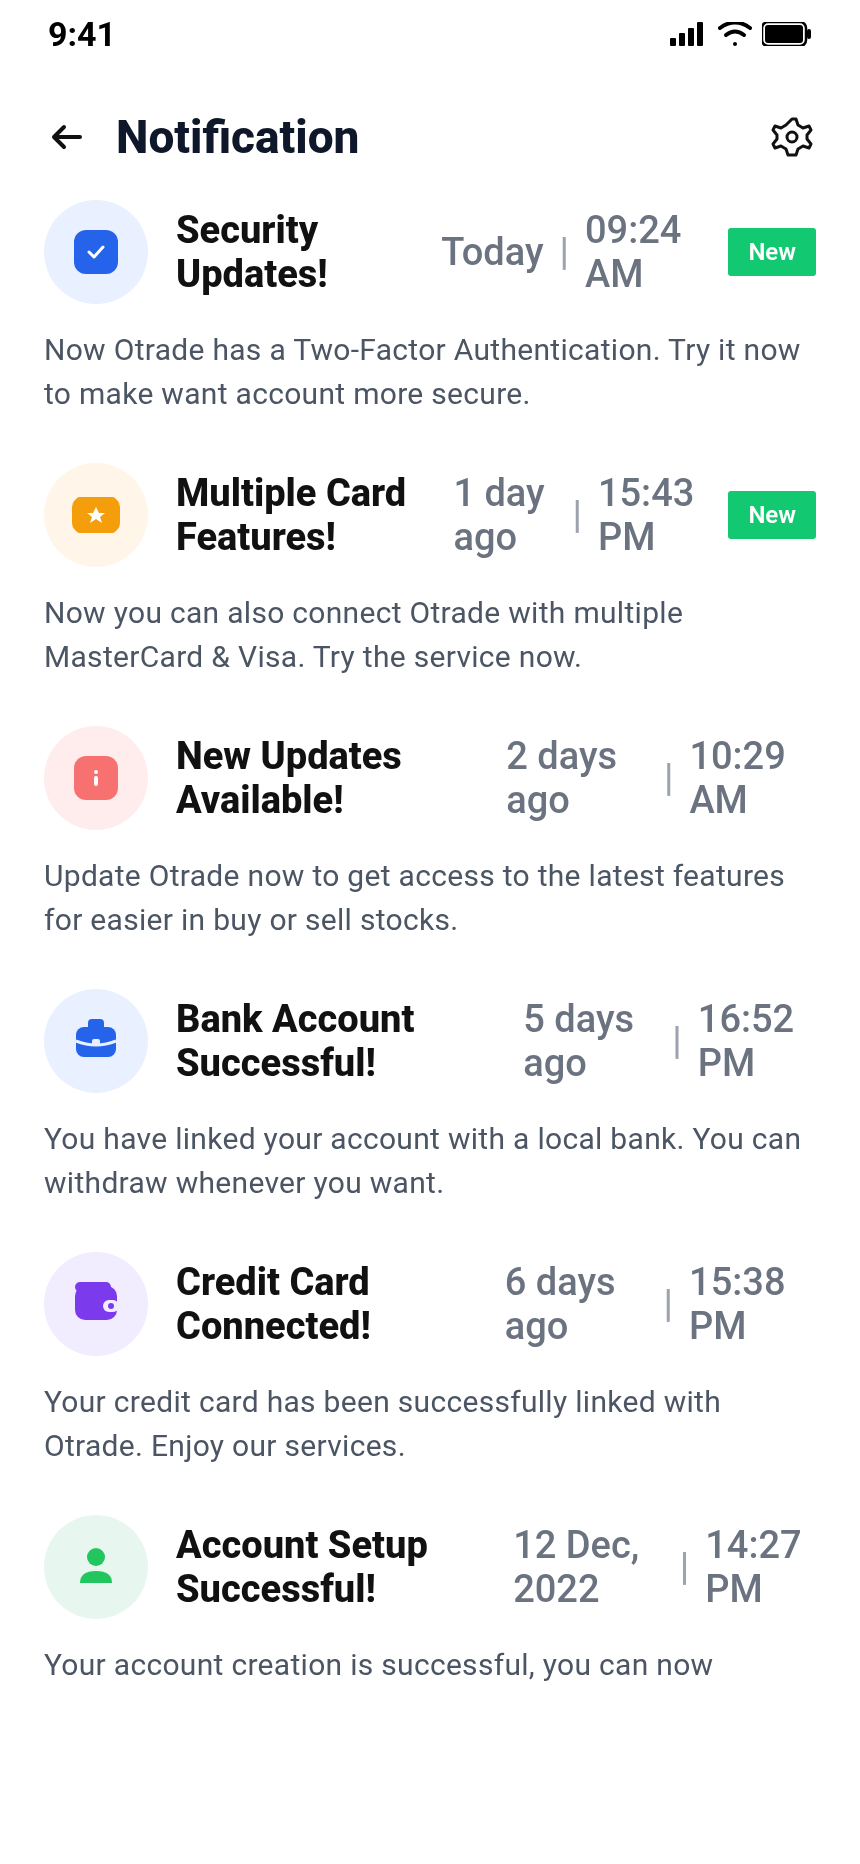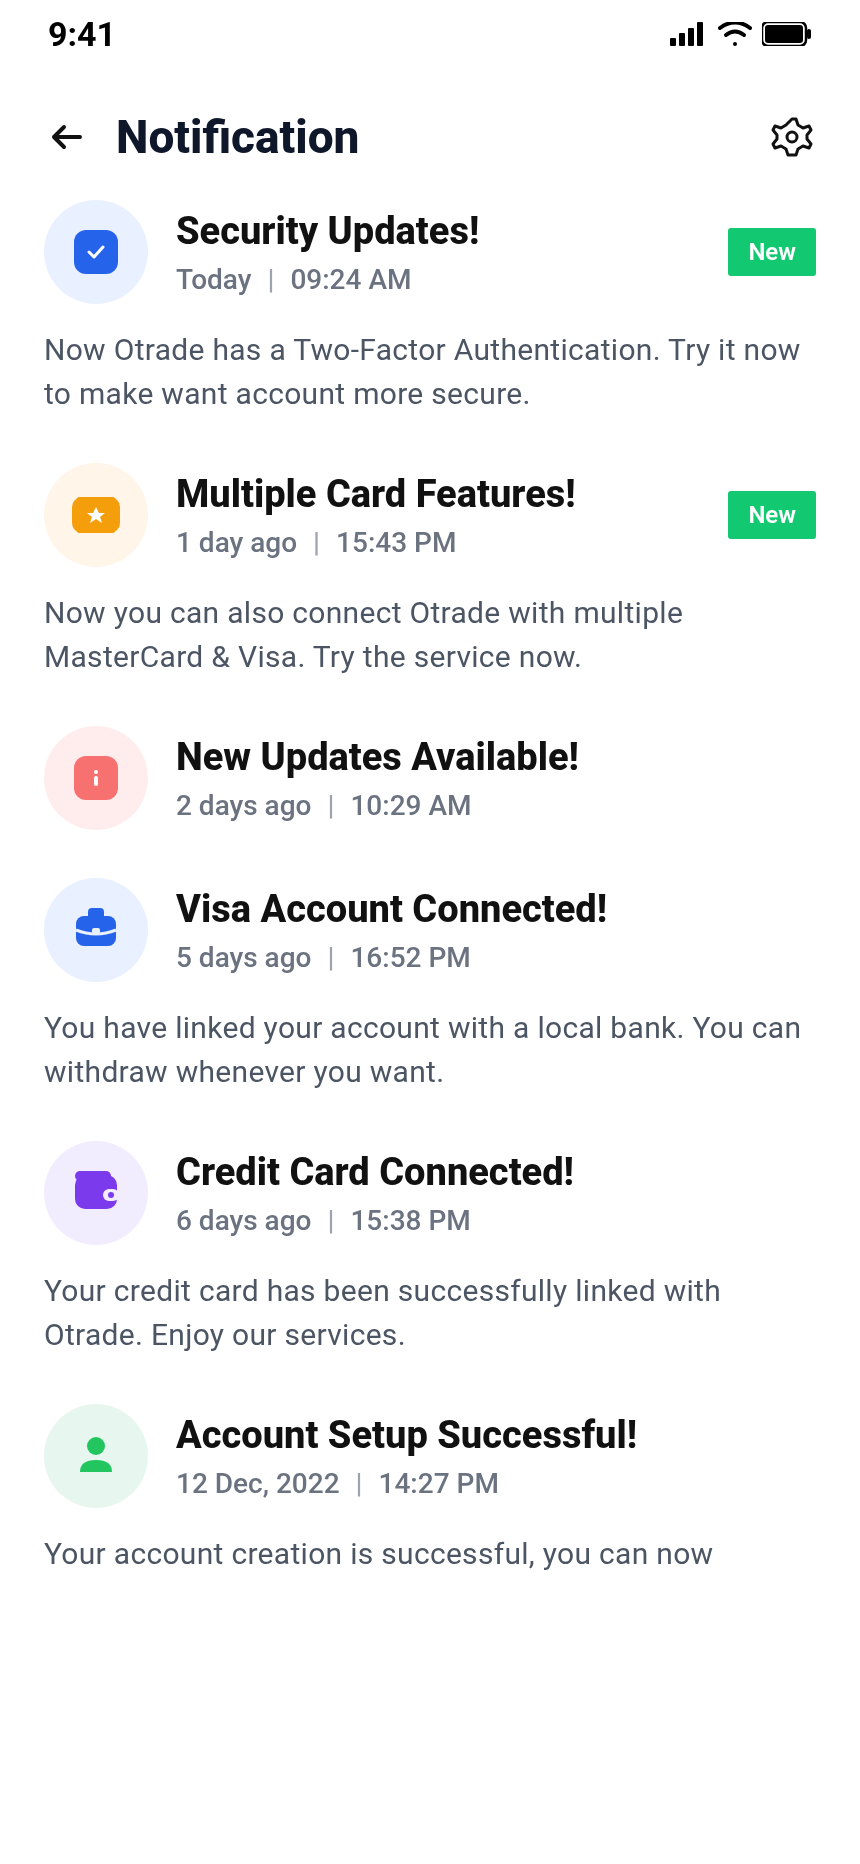--- a/index.html
+++ b/index.html
@@ -90,30 +90,30 @@
     .bg-orange-light { background: #fff5e9; }
     .bg-red-light { background: #ffeded; }
     .bg-purple-light { background: #f2ecff; }
     .bg-green-light { background: #e7f7f0; }
     .inner-blue { background: #2563eb; }
     .inner-orange { background: #f59e0b; }
     .inner-red { background: #f87171; }
     .notification-info {
       flex: 1;
       display: flex;
-      flex-direction: column;
+      flex-direction: row;
       gap: 10px;
     }
     .notification-title {
       font-size: 38px;
       font-weight: 800;
       color: #111;
     }
     .notification-meta {
-      font-size: 28px;
+      font-size: 38px;
       font-weight: 500;
       color: #6b7280;
       display: flex;
       align-items: center;
       gap: 16px;
     }
     .meta-divider {
       color: #9ca3af;
     }
     .badge-new {
@@ -231,36 +231,37 @@
       </div>
       <div class="notification-info">
         <div class="notification-title">New Updates Available!</div>
         <div class="notification-meta">
           <span>2 days ago</span>
           <span class="meta-divider">|</span>
           <span>10:29 AM</span>
         </div>
       </div>
     </div>
+    <div class="notification-body">Update Otrade now to get access to the latest features for easier in buy or sell stocks.</div>
   </div>
 
   <div class="notification-item">
     <div class="notification-header">
       <div class="icon-circle bg-blue-light">
         <div>
           <svg width="52" height="48" viewBox="0 0 52 48">
             <path d="M18 8 Q18 4 22 4 L30 4 Q34 4 34 8 L34 12 L18 12 Z" fill="#2563eb"></path>
             <rect x="6" y="12" width="40" height="30" rx="8" fill="#2563eb"></rect>
             <path d="M6 26 Q26 34 46 26" stroke="#e9f0ff" stroke-width="3" fill="none"></path>
             <rect x="22" y="24" width="8" height="6" rx="2" fill="#e9f0ff"></rect>
           </svg>
         </div>
       </div>
       <div class="notification-info">
-        <div class="notification-title">Visa Account Connected!</div>
+        <div class="notification-title">Bank Account Successful!</div>
         <div class="notification-meta">
           <span>5 days ago</span>
           <span class="meta-divider">|</span>
           <span>16:52 PM</span>
         </div>
       </div>
     </div>
     <div class="notification-body">You have linked your account with a local bank. You can withdraw whenever you want.</div>
   </div>
 

